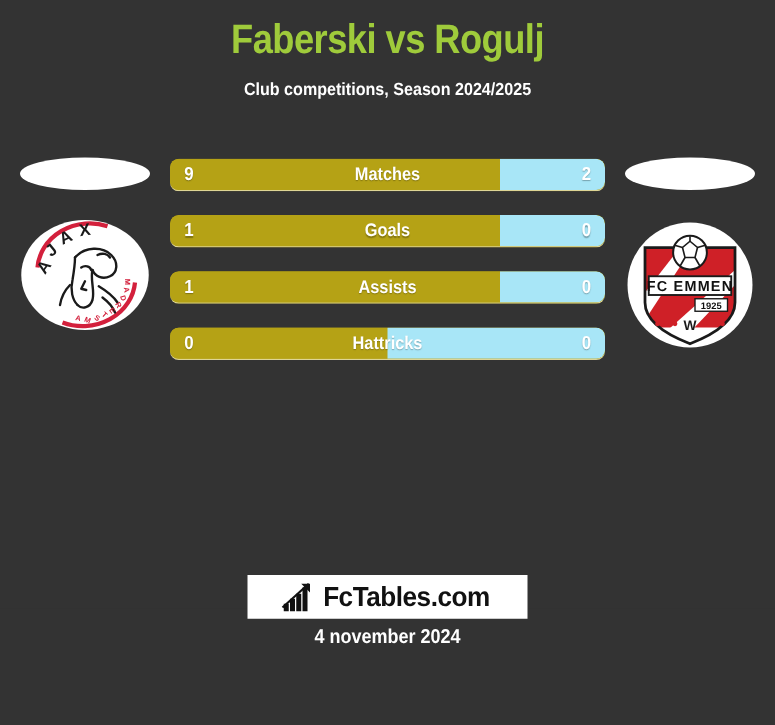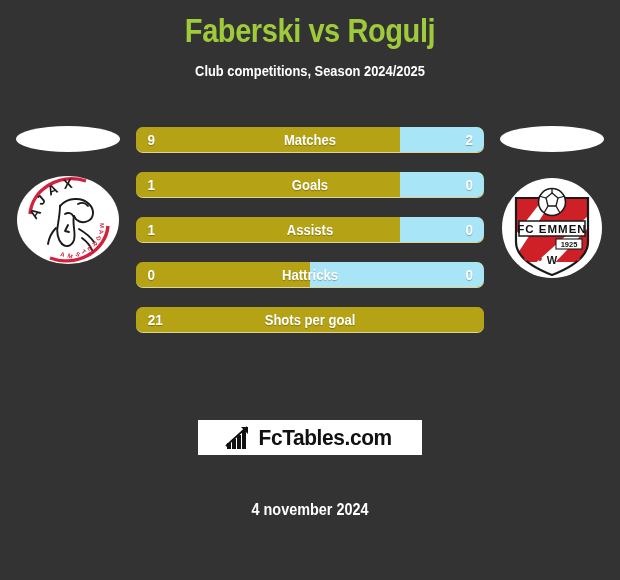--- a/index.html
+++ b/index.html
@@ -117,21 +117,21 @@
     white-space: nowrap;
     text-shadow: 0 1px 1px rgba(0,0,0,0.3);
   }
   .bar-val.home { left: 11px; }
   .bar-val.away { right: 11px; }
 
   
   .logo-box {
     position: absolute;
     left: 198px;
-    top: 420px;
+    top: 460px;
     width: 224px;
     height: 35px;
     background: #ffffff;
     display: flex;
     align-items: center;
     justify-content: center;
     gap: 4px;
   }
   .logo-text {
     color: #111111;
@@ -262,25 +262,20 @@
         <div class="bar-label">Assists</div>
         <div class="bar-val away">0</div>
       </div>
       <div class="bar-row">
         <div class="bar-home" style="width: 50%;"></div>
         <div class="bar-away" style="width: 50%;"></div>
         <div class="bar-val home">0</div>
         <div class="bar-label">Hattricks</div>
         <div class="bar-val away">0</div>
       </div>
-      <div class="bar-row">
-        <div class="bar-home" style="width: 100%;"></div>
-        <div class="bar-val home">21</div>
-        <div class="bar-label">Shots per goal</div>
-      </div>
     </div>
 
   <div class="logo-box">
     <svg width="26" height="24" viewBox="0 0 26 24">
       <rect x="2" y="17" width="4" height="6" fill="#111111"></rect>
       <rect x="7" y="13" width="4" height="10" fill="#111111"></rect>
       <rect x="12" y="9" width="4" height="14" fill="#111111"></rect>
       <rect x="17" y="4" width="4" height="19" fill="#111111"></rect>
       <path d="M1 20 L22 1" stroke="#111111" stroke-width="1.8" fill="none"></path>
       <path d="M16 1 L23 1 L23 8 Z" fill="#111111"></path>

